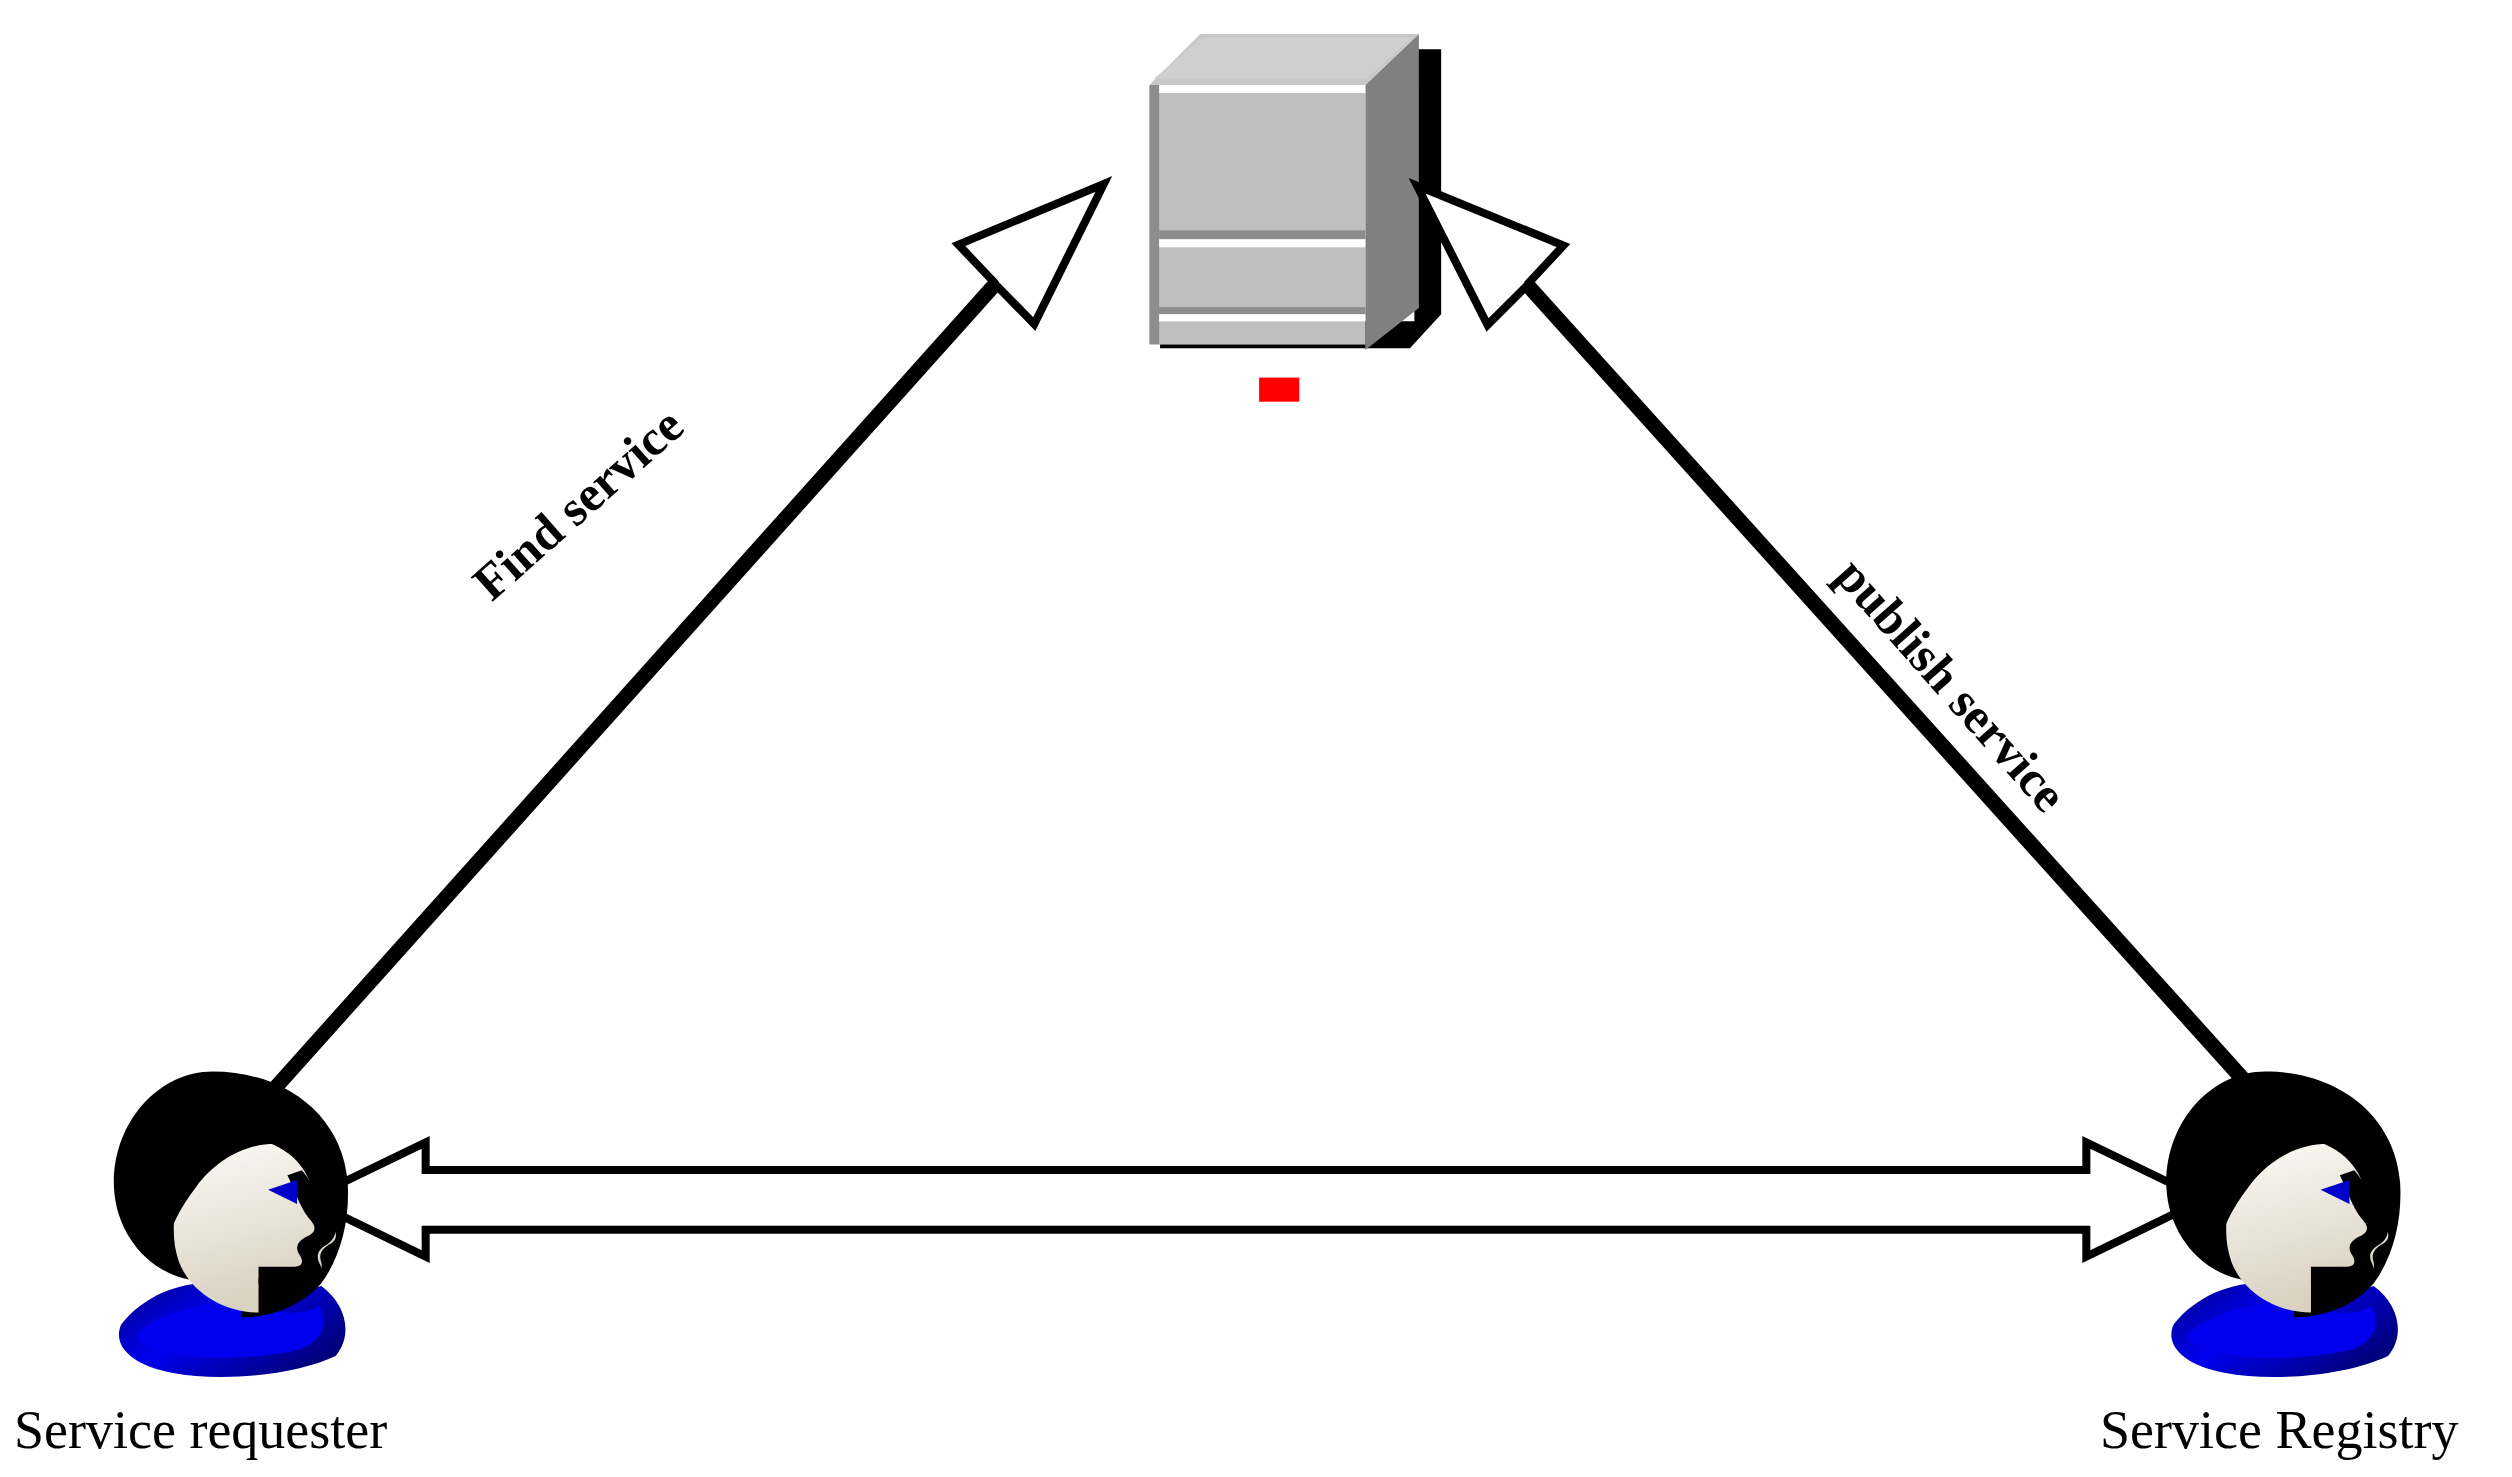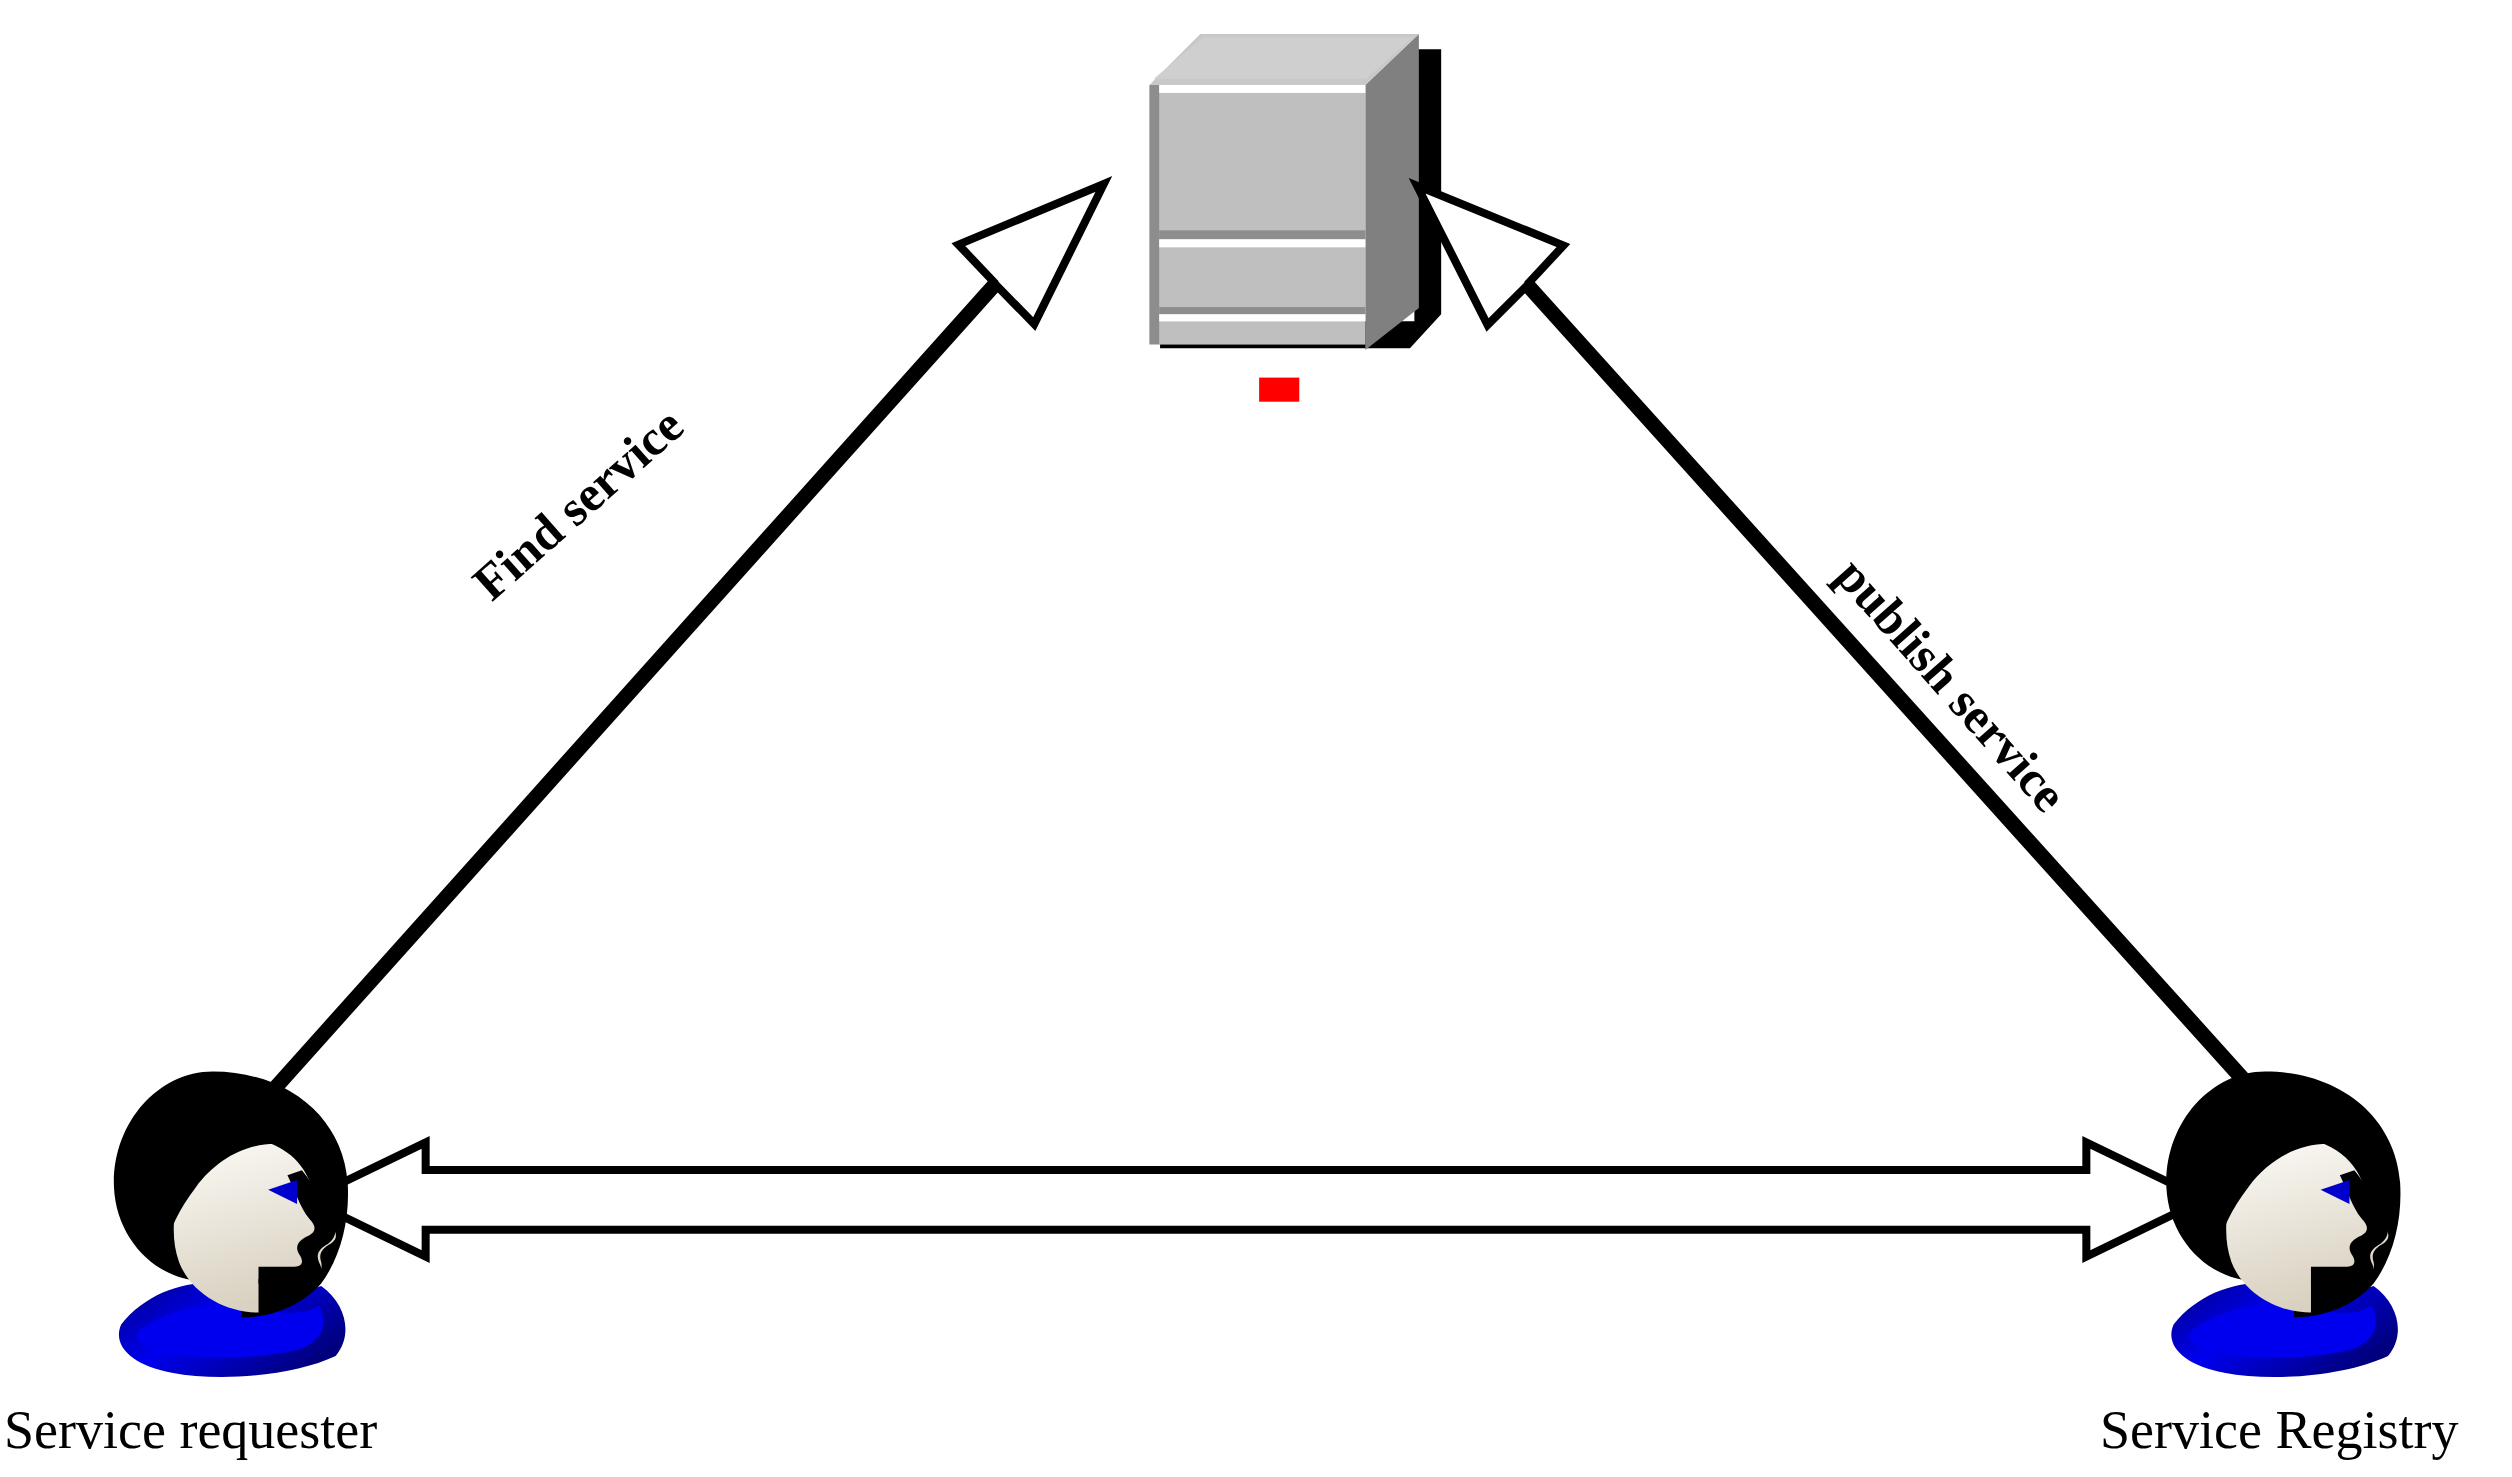--- a/index.html
+++ b/index.html
@@ -37,21 +37,21 @@
     font-size: 54px;
     font-weight: 400;
   }
   .label-bind {
     left: 895px;
     top: 1067px;
     font-size: 54px;
     font-weight: 400;
   }
   .label-requester {
-    left: 4px;
+    left: 14px;
     top: 1403px;
     font-size: 54px;
     font-weight: 400;
   }
   .label-provider {
     left: 2100px;
     top: 1403px;
     font-size: 54px;
     font-weight: 400;
   }

